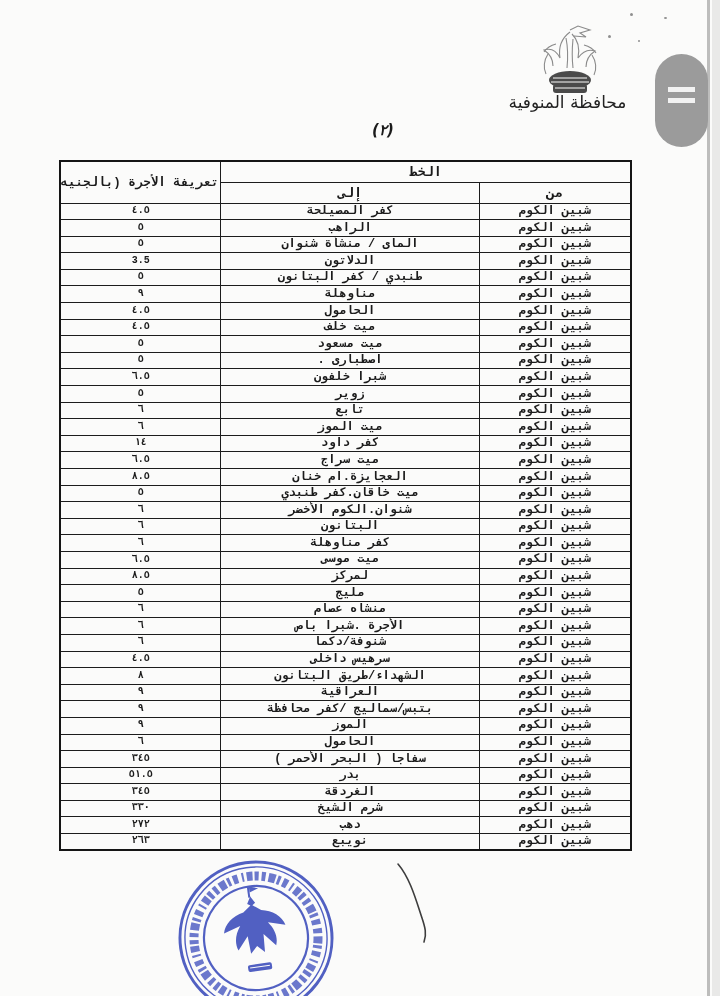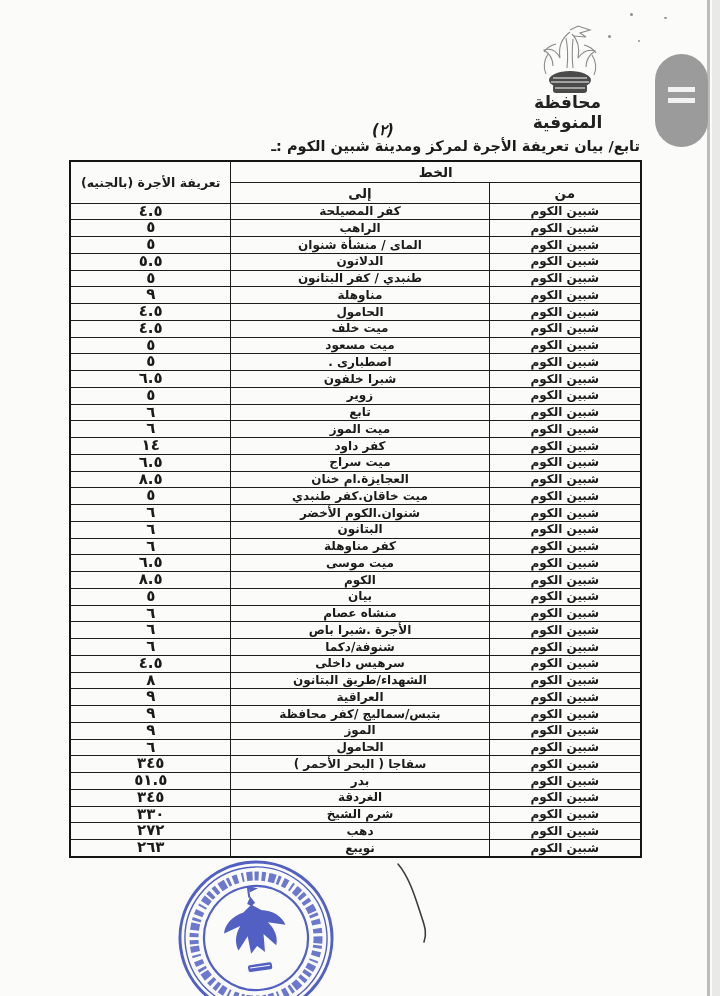--- a/index.html
+++ b/index.html
@@ -15,21 +15,21 @@
   
   .edge-band { position:absolute; top:0; left:712px; width:8px; height:100%; background:#e9e9e8; }
   .edge-line { position:absolute; top:0; left:707px; width:3px; height:100%; background:#bdbdbc; }
   .dot { position:absolute; background:#8f8f8f; border-radius:50%; }
 
   
   .logo-wrap { position:absolute; top:24px; left:520px; width:100px; height:78px; }
   .gov-name {
     position:absolute; top:92px; left:505px; width:125px;
     direction:rtl; text-align:center;
-    font-size:17px; font-weight:bold; color:#222;
+    font-size:17px; font-weight:normal; color:#222;
     letter-spacing:0;
   }
 
   
   .menu-pill {
     position:absolute; top:54px; left:655px; width:53px; height:93px;
     background:#9b9b9b; border-radius:27px; cursor:pointer;
   }
   .menu-pill .bar { position:absolute; left:13px; width:27px; height:5px; background:#f2f2f2; }
   .menu-pill .bar.b1 { top:33px; }
@@ -39,34 +39,35 @@
     position:absolute; top:121px; left:358px; width:50px;
     font-size:15px; font-weight:bold; font-style:italic; text-align:center;
   }
   .doc-title {
     position:absolute; top:138px; right:80px;
     direction:rtl; font-size:14.5px; font-weight:bold; white-space:nowrap;
   }
 
   
   table.fare-table {
-    position:absolute; top:160px; right:78px; width:571px;
+    position:absolute; top:160px; right:88px; width:571px;
     border-collapse:collapse; direction:rtl; table-layout:fixed;
     background:transparent;
     border:2.5px solid #151515;
+    font-family:Liberation Mono, monospace;
   }
   .fare-table th, .fare-table td {
     border:1.5px solid #1c1c1c;
     text-align:center; vertical-align:middle;
     font-weight:bold; padding:0 2px;
     overflow:hidden; white-space:nowrap;
   }
   .fare-table thead th { font-size:13.5px; height:21px; }
   .fare-table tbody td { font-size:12px; height:16.6px; line-height:1.05; }
-  .fare-table td[data-name="fare-cell"] { font-size:15px; }
+  .fare-table td[data-name="fare-cell"] { font-size:10px; }
 
   
   .stamp { position:absolute; top:848px; left:166px; width:180px; height:180px; opacity:.92; }
   
   .signature { position:absolute; top:860px; left:380px; width:60px; height:95px; }
 </style>
 </head>
 <body>
 
 <div id="page" data-name="scanned-document-page">
@@ -100,21 +101,20 @@
   <div class="gov-name" data-name="governorate-name">محافظة المنوفية</div>
 
   <div class="menu-pill" data-name="menu-pill-button">
     <span class="icon" data-name="hamburger-menu-icon">
       <span class="bar b1"></span>
       <span class="bar b2"></span>
     </span>
   </div>
 
   <div class="page-num" data-name="page-number">(٢)</div>
-  <div class="doc-title" data-name="document-title">تابع/ بيان تعريفة الأجرة لمركز ومدينة شبين الكوم :ـ</div>
 
   <table class="fare-table" data-name="fare-table">
     <colgroup>
       <col style="width:152px">
         <col style="width:258px">
         <col style="width:161px">
     </colgroup>
     <thead data-name="fare-table-header">
       <tr>
         <th colspan="2" data-name="route-header-cell">الخط</th>
@@ -137,21 +137,21 @@
           <td data-name="fare-cell">٥</td>
         </tr>
         <tr data-name="table-row">
           <td data-name="from-cell">شبين الكوم</td>
           <td data-name="to-cell">الماى / منشأة شنوان</td>
           <td data-name="fare-cell">٥</td>
         </tr>
         <tr data-name="table-row">
           <td data-name="from-cell">شبين الكوم</td>
           <td data-name="to-cell">الدلاتون</td>
-          <td data-name="fare-cell">٥.٥</td>
+          <td data-name="fare-cell">3.5</td>
         </tr>
         <tr data-name="table-row">
           <td data-name="from-cell">شبين الكوم</td>
           <td data-name="to-cell">طنبدي / كفر البتانون</td>
           <td data-name="fare-cell">٥</td>
         </tr>
         <tr data-name="table-row">
           <td data-name="from-cell">شبين الكوم</td>
           <td data-name="to-cell">مناوهلة</td>
           <td data-name="fare-cell">٩</td>
@@ -231,26 +231,26 @@
           <td data-name="to-cell">كفر مناوهلة</td>
           <td data-name="fare-cell">٦</td>
         </tr>
         <tr data-name="table-row">
           <td data-name="from-cell">شبين الكوم</td>
           <td data-name="to-cell">ميت موسى</td>
           <td data-name="fare-cell">٦.٥</td>
         </tr>
         <tr data-name="table-row">
           <td data-name="from-cell">شبين الكوم</td>
-          <td data-name="to-cell">الكوم</td>
+          <td data-name="to-cell">لمركز</td>
           <td data-name="fare-cell">٨.٥</td>
         </tr>
         <tr data-name="table-row">
           <td data-name="from-cell">شبين الكوم</td>
-          <td data-name="to-cell">بيان</td>
+          <td data-name="to-cell">مليج</td>
           <td data-name="fare-cell">٥</td>
         </tr>
         <tr data-name="table-row">
           <td data-name="from-cell">شبين الكوم</td>
           <td data-name="to-cell">منشاه عصام</td>
           <td data-name="fare-cell">٦</td>
         </tr>
         <tr data-name="table-row">
           <td data-name="from-cell">شبين الكوم</td>
           <td data-name="to-cell">الأجرة .شبرا باص</td>

